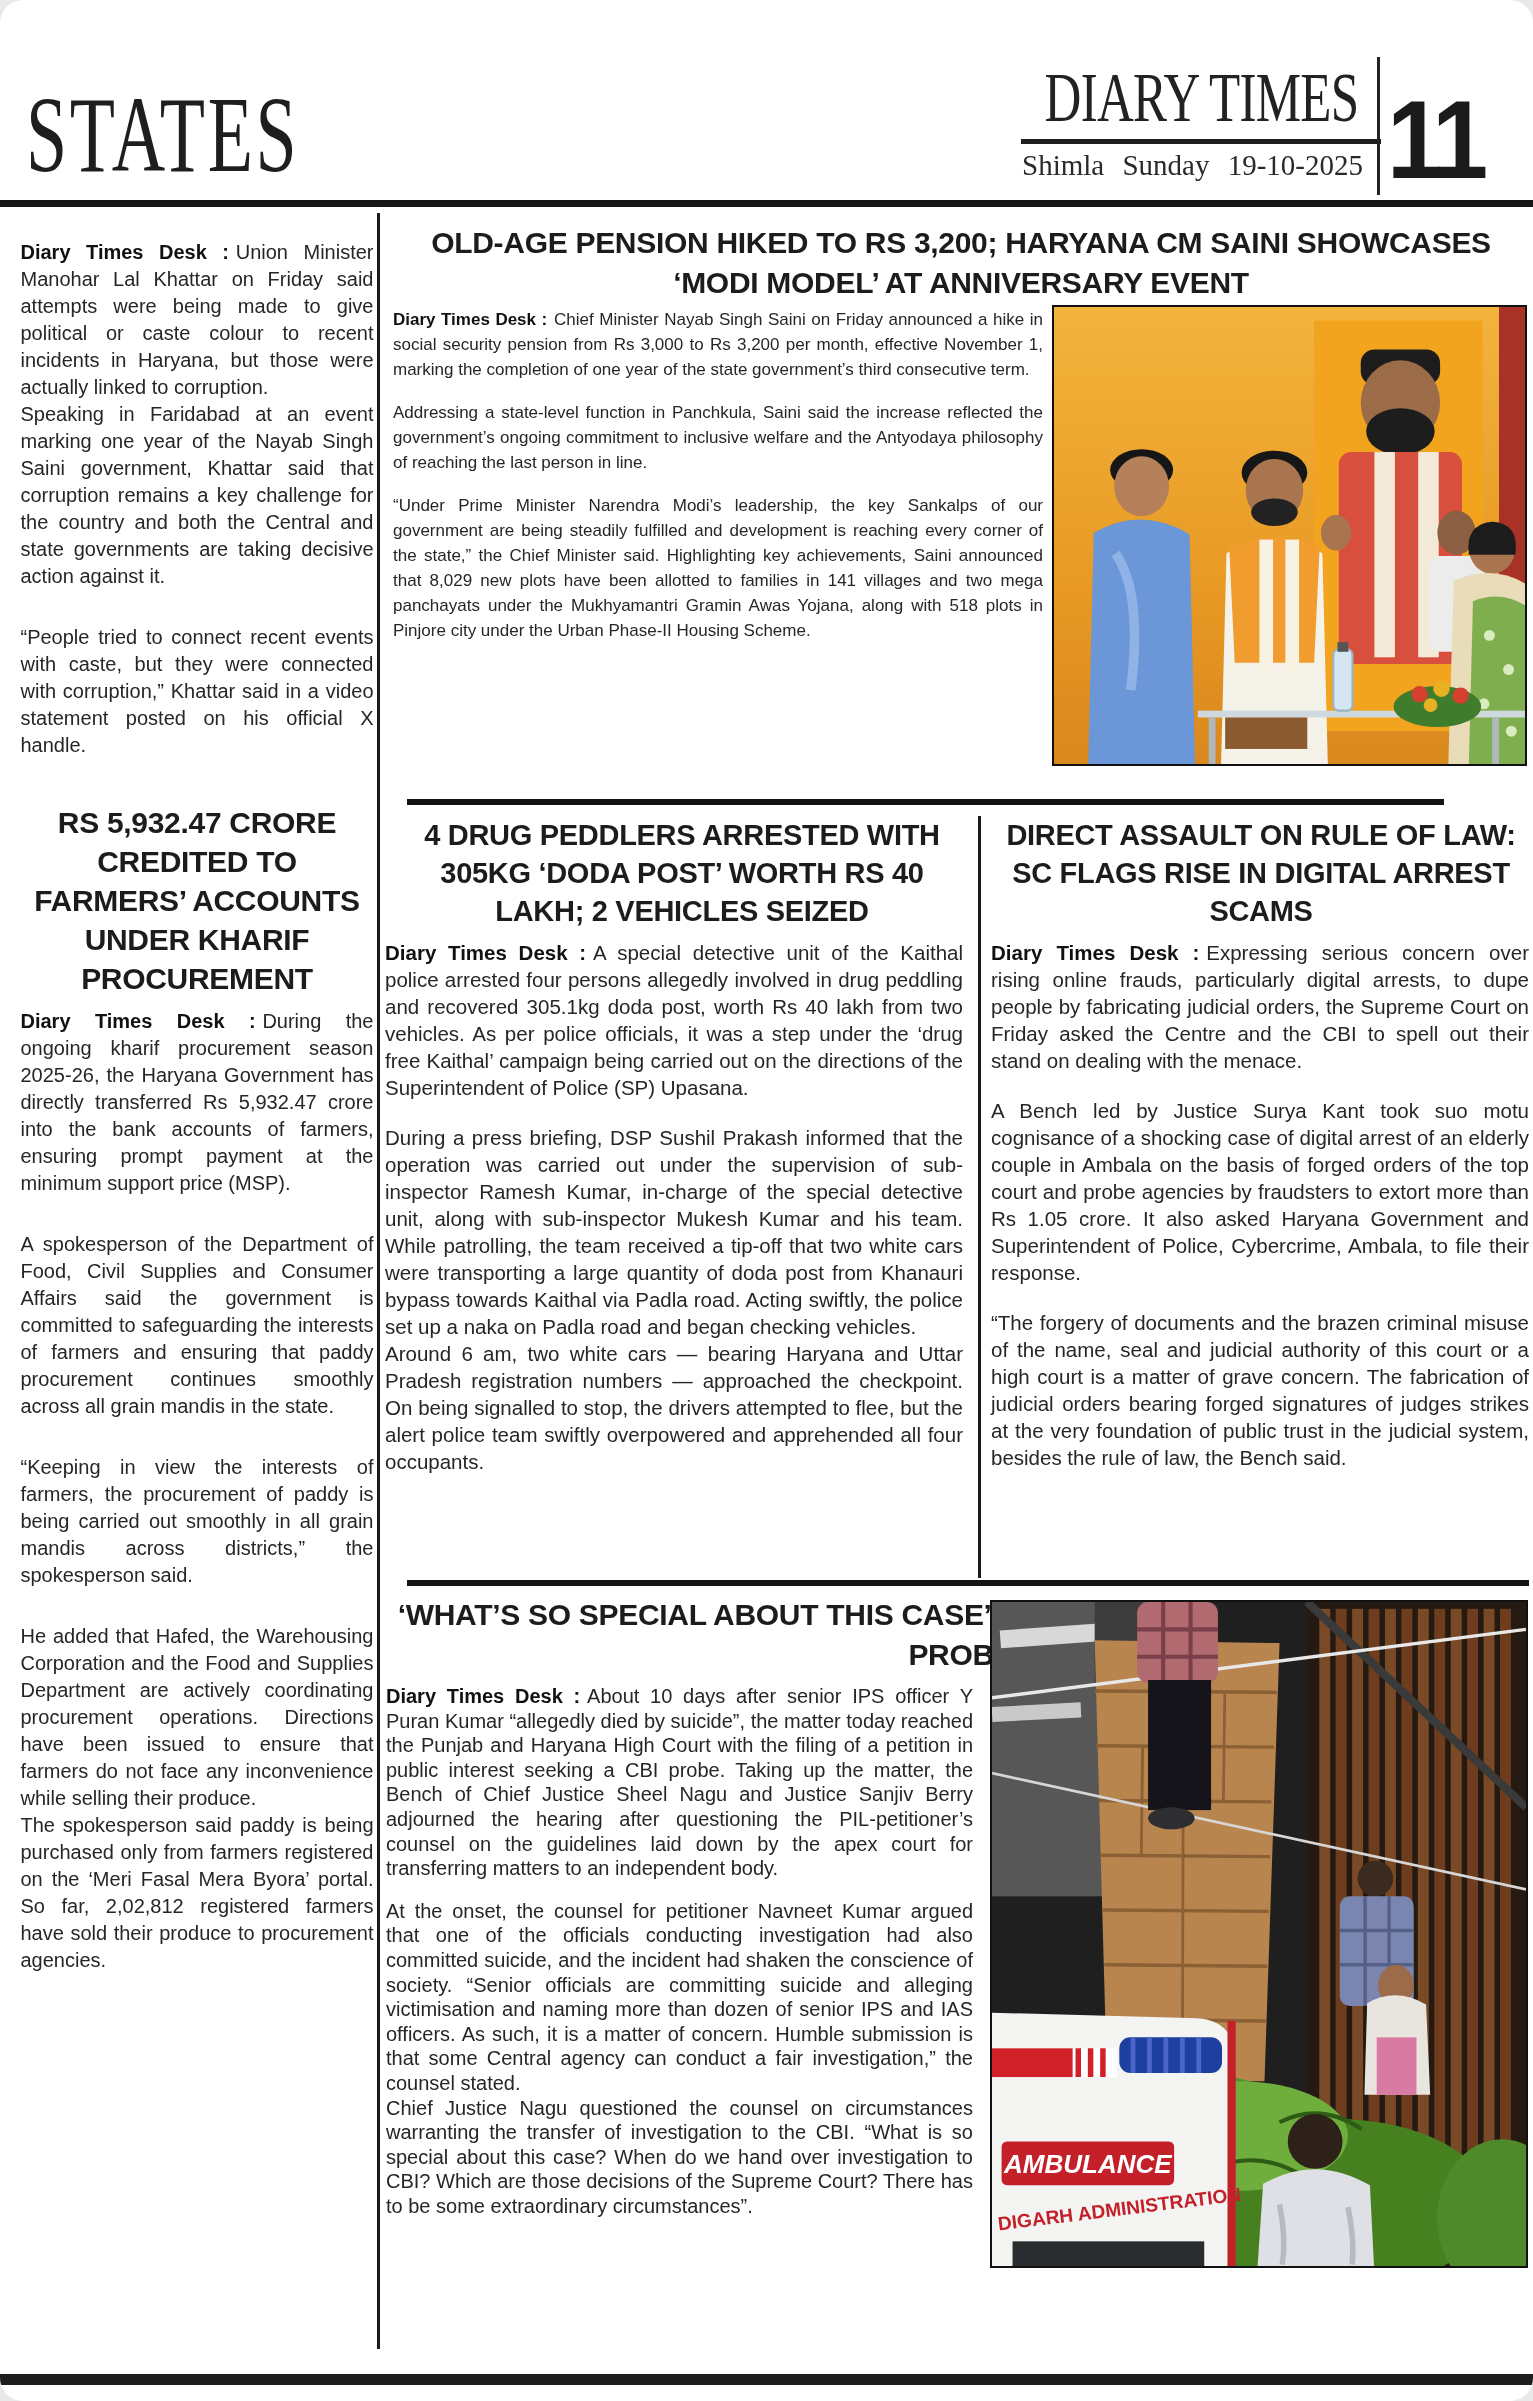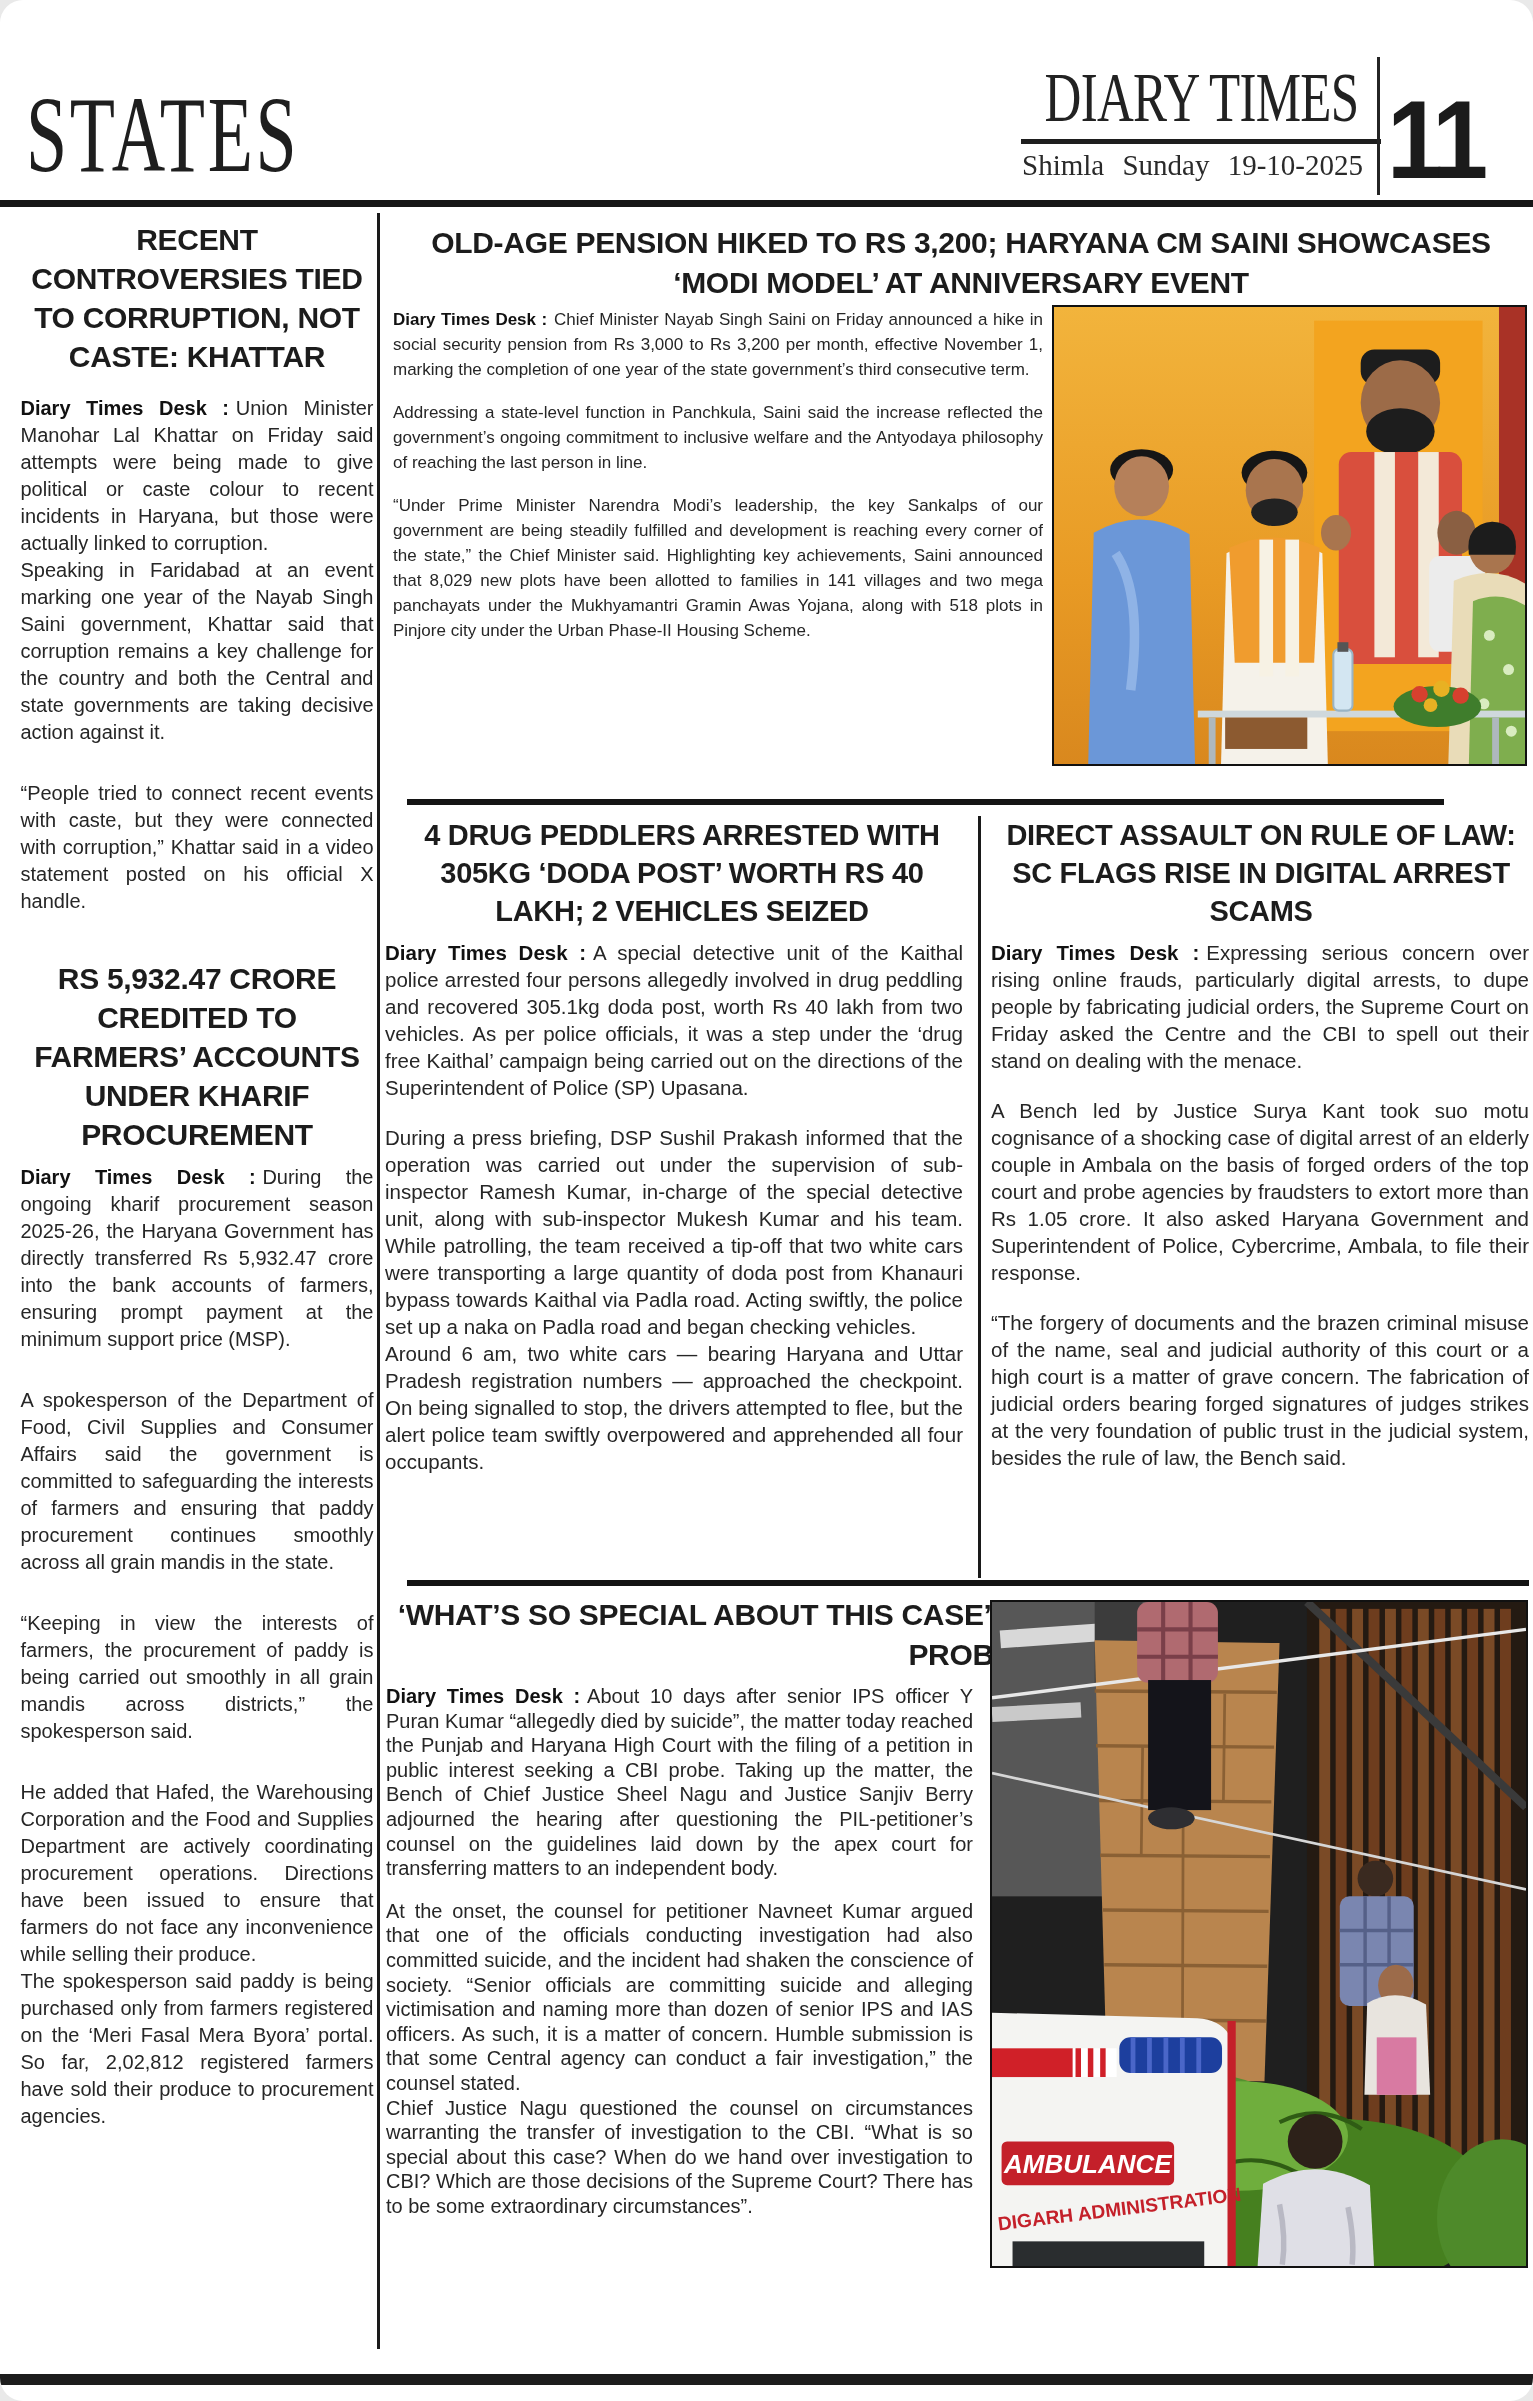--- a/index.html
+++ b/index.html
@@ -72,21 +72,20 @@
   <div class="abs page-no">11</div>
   <div class="abs rule-top"></div>
 
   <div class="abs vrule-left"></div>
   <div class="abs hrule-1"></div>
   <div class="abs vrule-mid"></div>
   <div class="abs hrule-2"></div>
   <div class="abs rule-bottom"></div>
 
   <div class="abs left-col">
-    <div class="headline h-left">RECENT CONTROVERSIES TIED TO CORRUPTION, NOT CASTE: KHATTAR</div>
     <div class="bodytext left-body" style="margin-top:19px;">
       <p><b class="desk">Diary Times Desk :</b><span>Union Minister Manohar Lal Khattar on Friday said attempts were being made to give political or caste colour to recent incidents in Haryana, but those were actually linked to corruption.</span></p>
       <p>Speaking in Faridabad at an event marking one year of the Nayab Singh Saini government, Khattar said that corruption remains a key challenge for the country and both the Central and state governments are taking decisive action against it.</p>
       <p class="gap-lg">“People tried to connect recent events with caste, but they were connected with corruption,” Khattar said in a video statement posted on his official X handle.</p>
     </div>
     <div class="headline h-left head-gap">RS 5,932.47 CRORE CREDITED TO FARMERS’ ACCOUNTS UNDER KHARIF PROCUREMENT</div>
     <div class="bodytext left-body" style="margin-top:9.6px;">
       <p><b class="desk">Diary Times Desk :</b><span>During the ongoing kharif procurement season 2025-26, the Haryana Government has directly transferred Rs 5,932.47 crore into the bank accounts of farmers, ensuring prompt payment at the minimum support price (MSP).</span></p>
       <p class="gap-lg">A spokesperson of the Department of Food, Civil Supplies and Consumer Affairs said the government is committed to safeguarding the interests of farmers and ensuring that paddy procurement continues smoothly across all grain mandis in the state.</p>
       <p class="gap-lg">“Keeping in view the interests of farmers, the procurement of paddy is being carried out smoothly in all grain mandis across districts,” the spokesperson said.</p>

